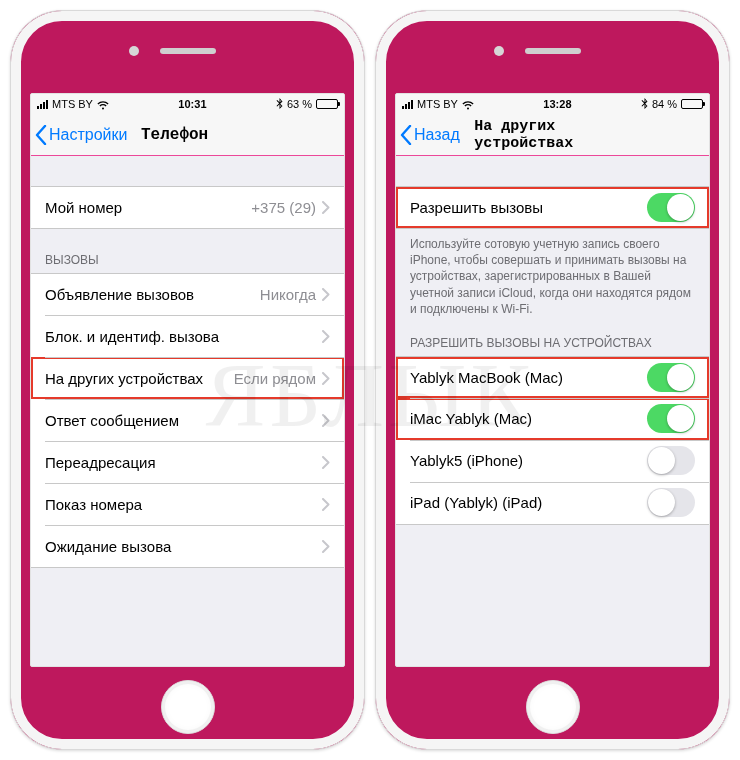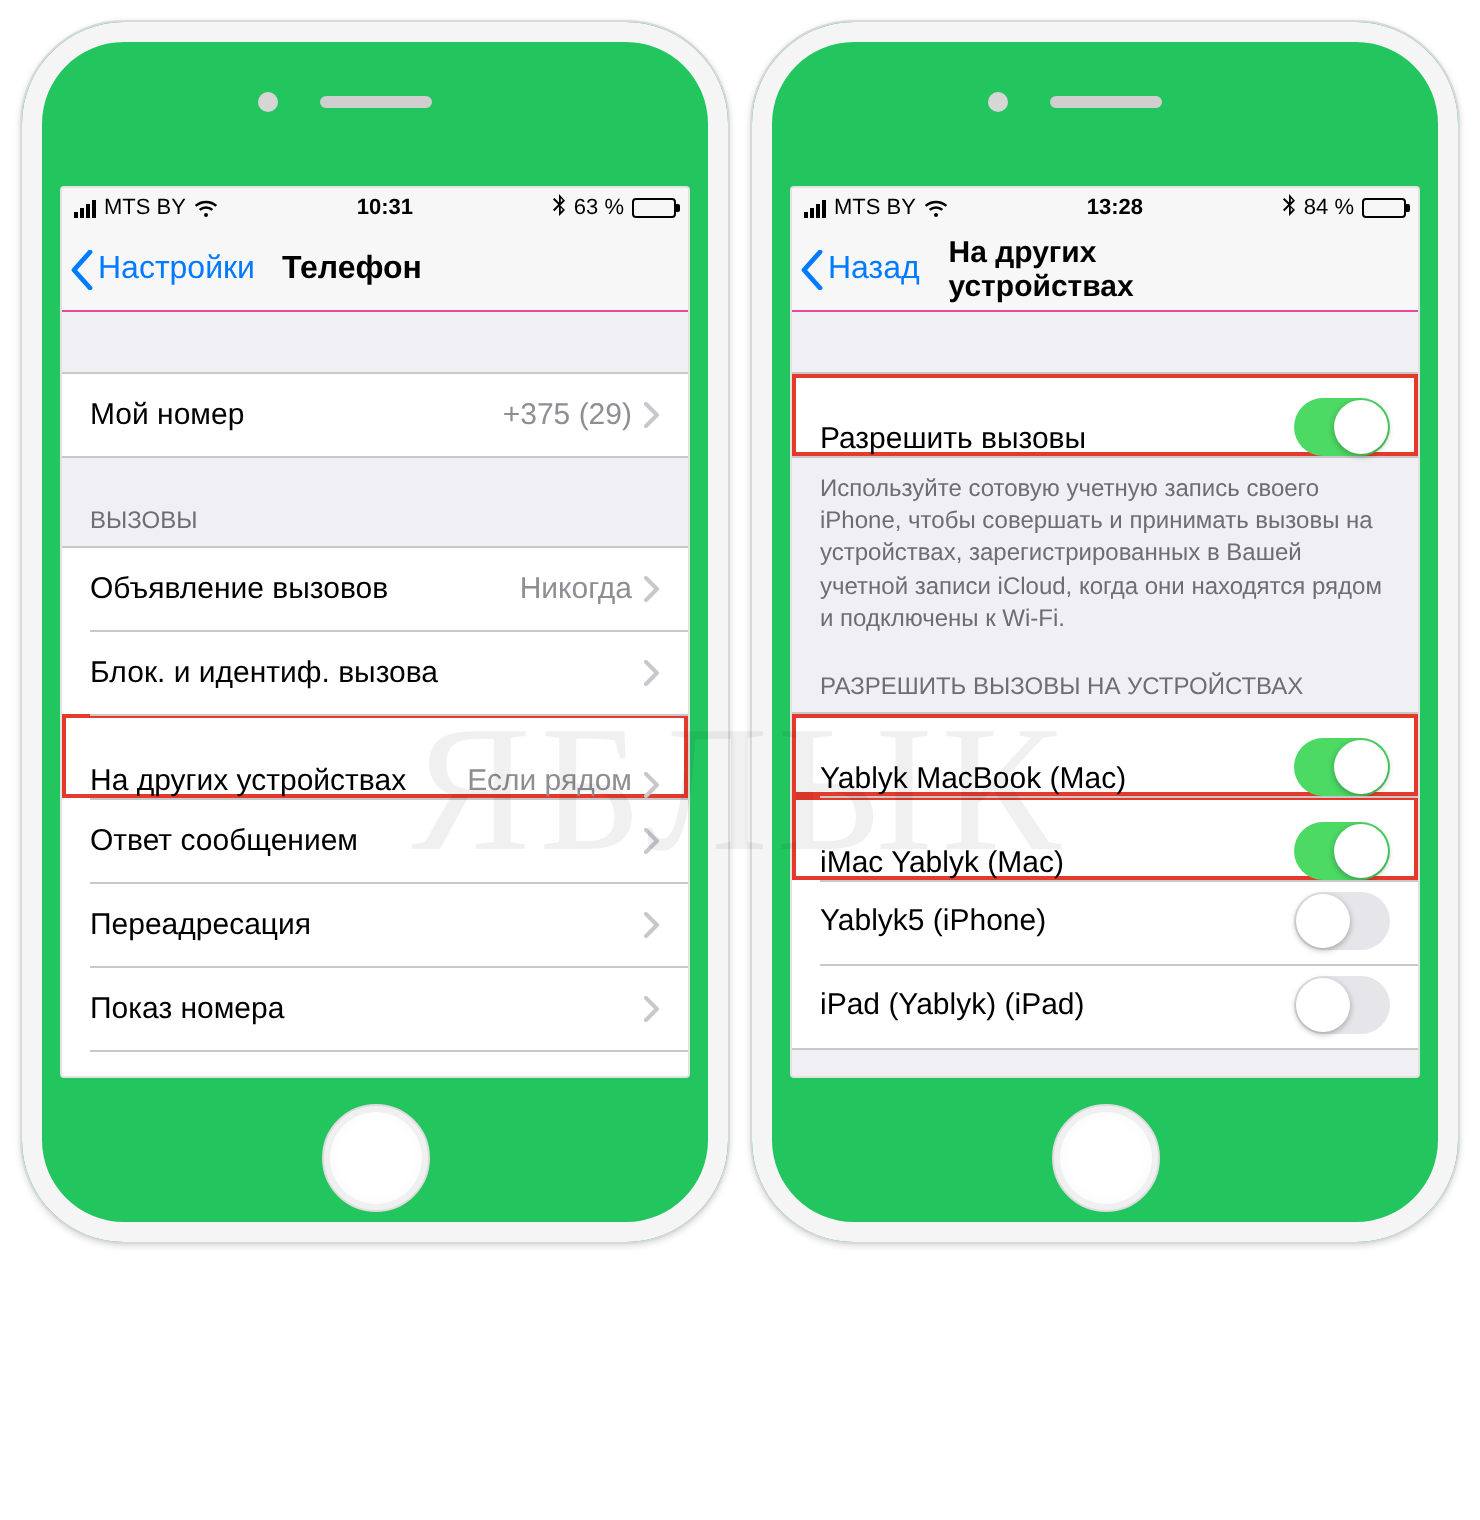--- a/index.html
+++ b/index.html
@@ -6,22 +6,22 @@
   body {
     width: 740px; height: 760px;
     background: #ffffff;
     font-family: -apple-system, "Helvetica Neue", Arial, sans-serif;
     position: relative;
     display: flex;
     justify-content: space-between;
     padding: 10px;
   }
   .phone {
-    width: 355px; height: 612px;
-    background: #22c55e;
+    width: 355px; height: 740px;
+    background: #be185d;
     border-radius: 52px;
     border: 1px solid #d9d9d9;
     box-shadow: inset 0 0 0 10px #f5f5f5, 0 1px 3px rgba(0,0,0,.15);
     position: relative;
     overflow: hidden;
   }
   .speaker {
     position: absolute; top: 37px; left: 50%; transform: translateX(-50%);
     width: 56px; height: 6px; border-radius: 3px;
     background: #cfcfcf;
@@ -86,21 +86,21 @@
   }
   .back-btn {
     display: flex; align-items: center; gap: 2px;
     color: #007aff; font-size: 16px; padding-left: 4px;
     position: absolute; left: 0;
     cursor: pointer;
   }
   .back-btn svg { width: 12px; height: 20px; }
   .nav-title {
     position: absolute; left: 50%; transform: translateX(-50%);
-    font-size: 16px; font-weight: 600;
+    font-size: 16px; font-weight: 600; font-family: Liberation Mono, monospace;
   }
   .navbar.left .nav-title { left: 110px; transform:none; }
   
   .content { font-size: 15px; }
   .spacer { height: 30px; }
   .section-header {
     padding: 6px 14px 6px; font-size: 12px; color: #6d6d72;
     text-transform: uppercase;
   }
   .footer-text {
@@ -120,21 +120,20 @@
     content:''; position:absolute; top:0; left:14px; right:0;
     border-top:1px solid #c8c8c8;
   }
   .group { border-bottom:1px solid #c8c8c8; }
   .cell .label { flex:1; }
   .cell .value { color:#8e8e93; margin-right:6px; }
   .chevron svg { width:8px; height:13px; }
   .chevron { color:#c7c7cc; display:flex; }
   .highlight {
     box-shadow: inset 0 0 0 2px #e53a2b;
-    align-items: flex-end;
   }
   
   .toggle {
     width: 48px; height: 29px; border-radius: 15px;
     background: #e5e5ea; position: relative;
     flex-shrink:0;
   }
   .toggle::after {
     content:''; position:absolute; top:1px; left:1px;
     width:27px; height:27px; border-radius:50%;

